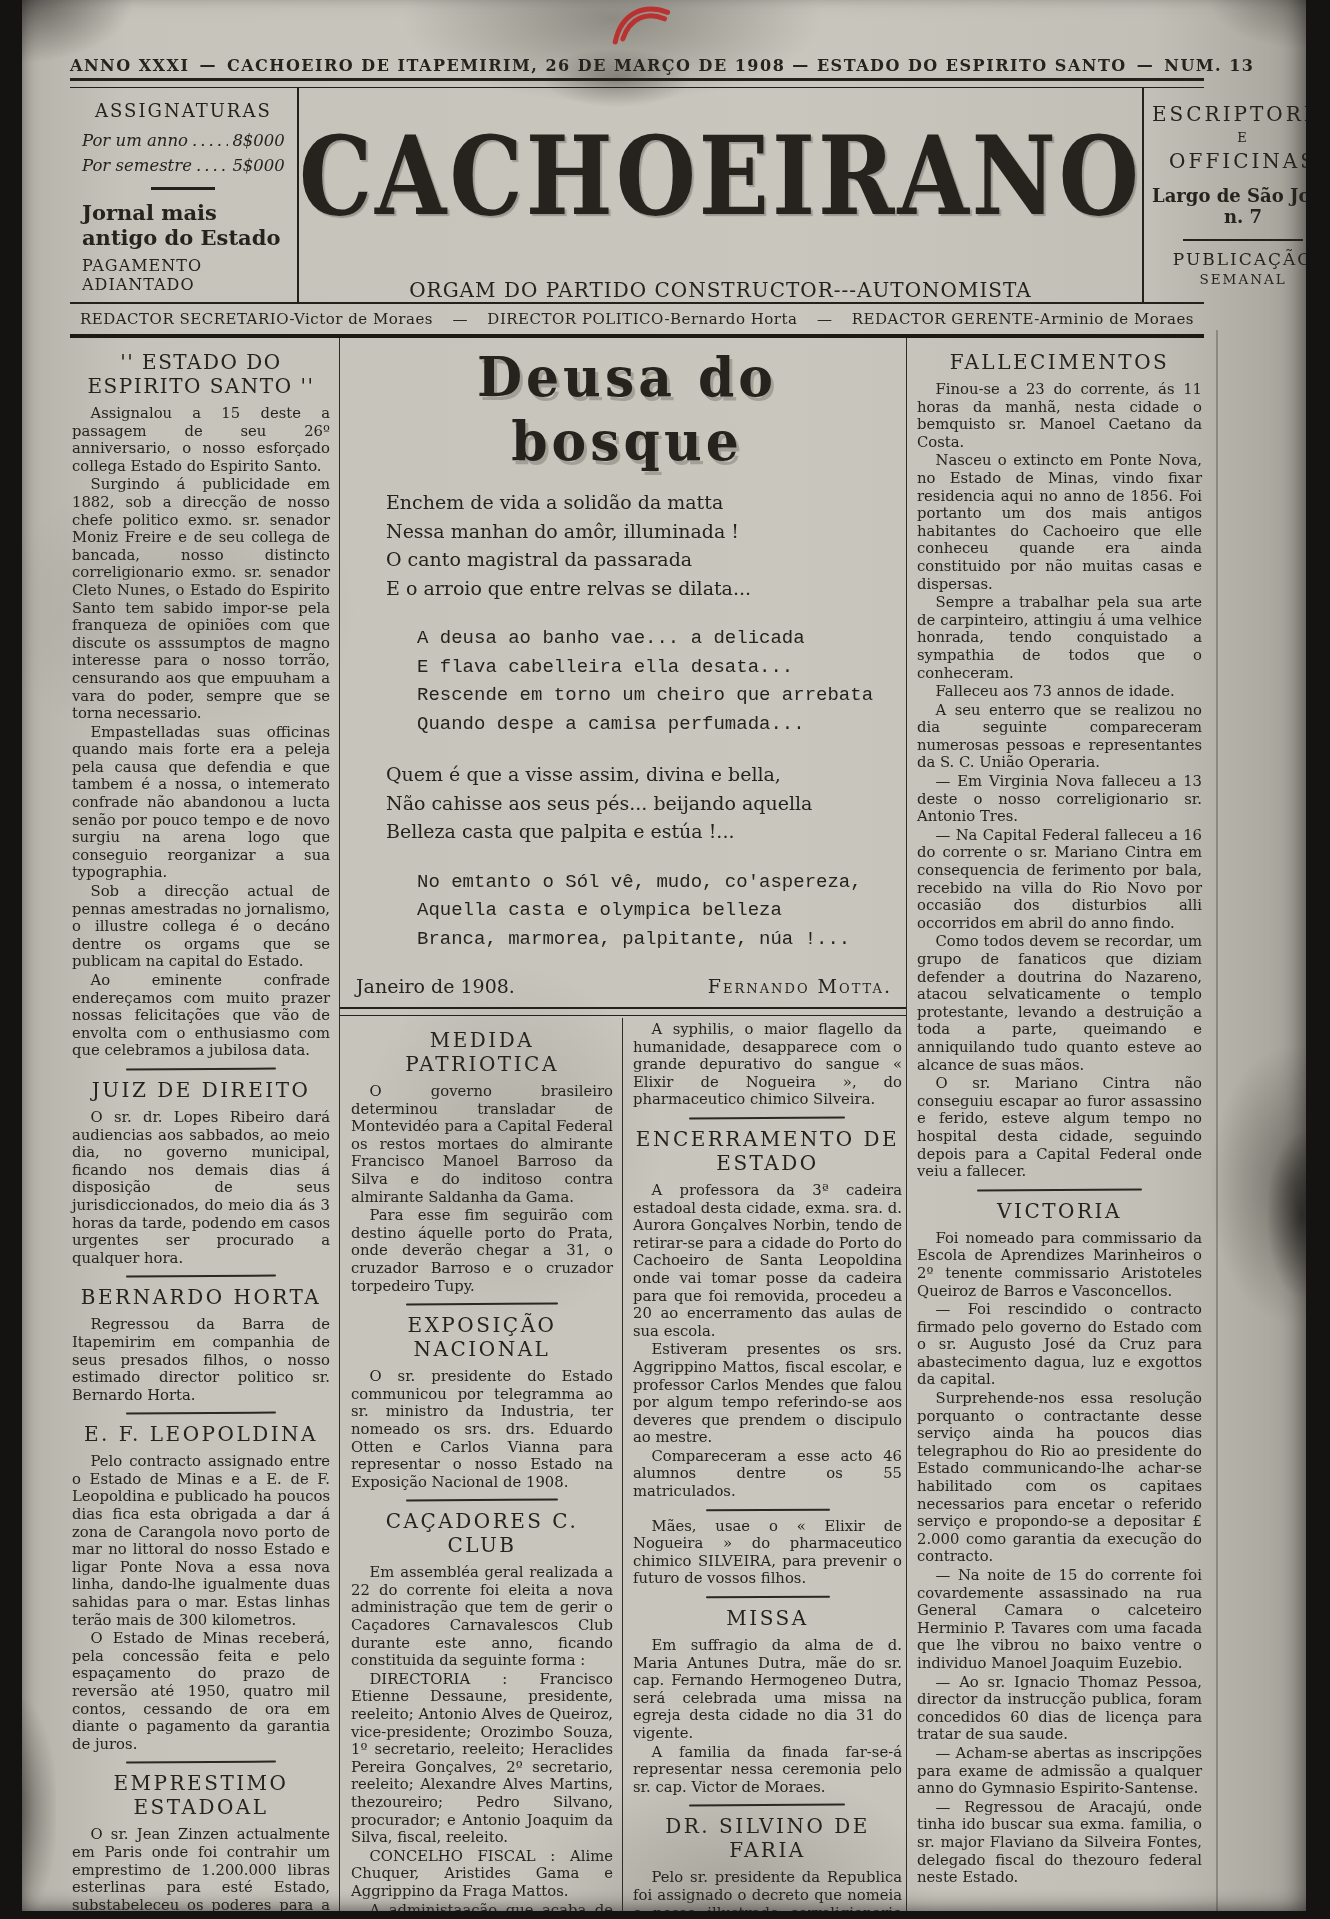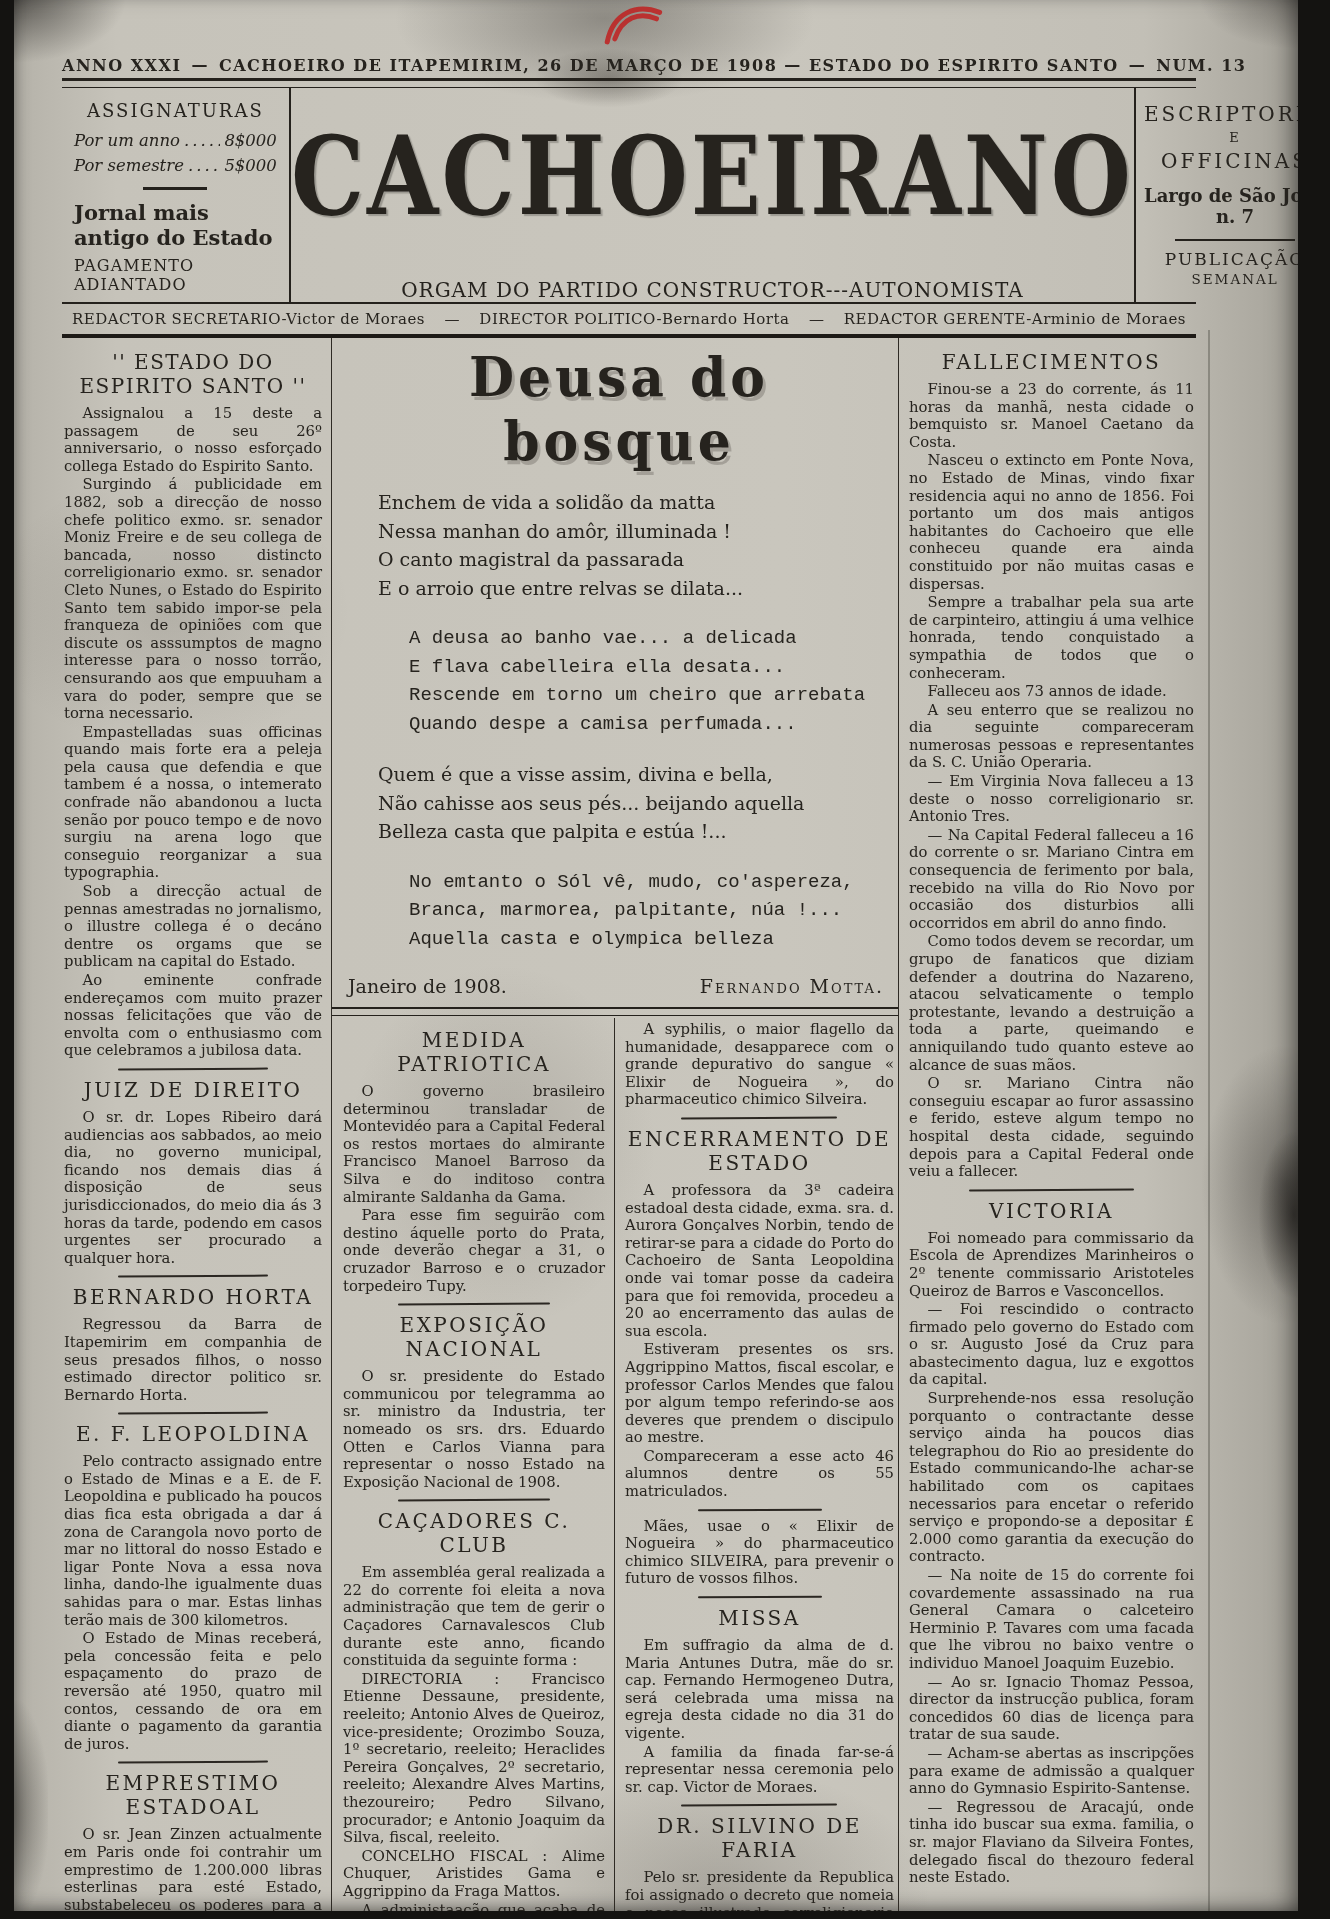--- a/index.html
+++ b/index.html
@@ -4,21 +4,21 @@
 <style>
   html,body{margin:0;padding:0;}
   body{
     width:1330px;height:1919px;
     background:#141311;
     position:relative;overflow:hidden;
     font-family:"DejaVu Serif","Liberation Serif",serif;
     color:#26231e;
   }
   .paper{
-    position:absolute;left:14px;top:0;width:1284px;height:1911px;
+    position:absolute;left:22px;top:0;width:1284px;height:1911px;
     background:
       radial-gradient(ellipse 300px 120px at 46% 1%, rgba(35,32,28,.35), transparent 70%),
       radial-gradient(ellipse 160px 90px at 0% 0%, rgba(20,18,16,.55), transparent 70%),
       radial-gradient(ellipse 140px 70px at 100% 0%, rgba(25,22,20,.35), transparent 70%),
       radial-gradient(ellipse 260px 200px at 12% 32%, rgba(60,55,48,.14), transparent 70%),
       radial-gradient(ellipse 220px 260px at 38% 60%, rgba(60,55,48,.16), transparent 70%),
       radial-gradient(ellipse 300px 180px at 55% 99%, rgba(50,46,40,.22), transparent 70%),
       radial-gradient(ellipse 120px 200px at 99% 62%, rgba(30,27,24,.40), transparent 70%),
       linear-gradient(90deg,#b5b2a9 0%,#c6c3ba 8%,#c9c6bd 60%,#c2bfb6 88%,#a8a59c 99%),
       #c6c3ba;
@@ -226,22 +226,22 @@
               <p class="poem-line">Rescende em torno um cheiro que arrebata</p>
               <p class="poem-line">Quando despe a camisa perfumada...</p>
             </div>
           <div class="stanza">
               <p class="poem-line">Quem é que a visse assim, divina e bella,</p>
               <p class="poem-line">Não cahisse aos seus pés... beijando aquella</p>
               <p class="poem-line">Belleza casta que palpita e estúa !...</p>
             </div>
           <div class="stanza ind">
               <p class="poem-line">No emtanto o Sól vê, mudo, co'aspereza,</p>
+              <p class="poem-line">Aquella casta e olympica belleza</p>
               <p class="poem-line">Branca, marmorea, palpitante, núa !...</p>
-              <p class="poem-line">Aquella casta e olympica belleza</p>
             </div>
           <div class="poem-meta">
             <span>Janeiro de 1908.</span>
             <span class="poem-author">Fernando Motta.</span>
           </div>
         </div>
         <div class="poem-rule"></div>
 
         <div class="subcols">
 

